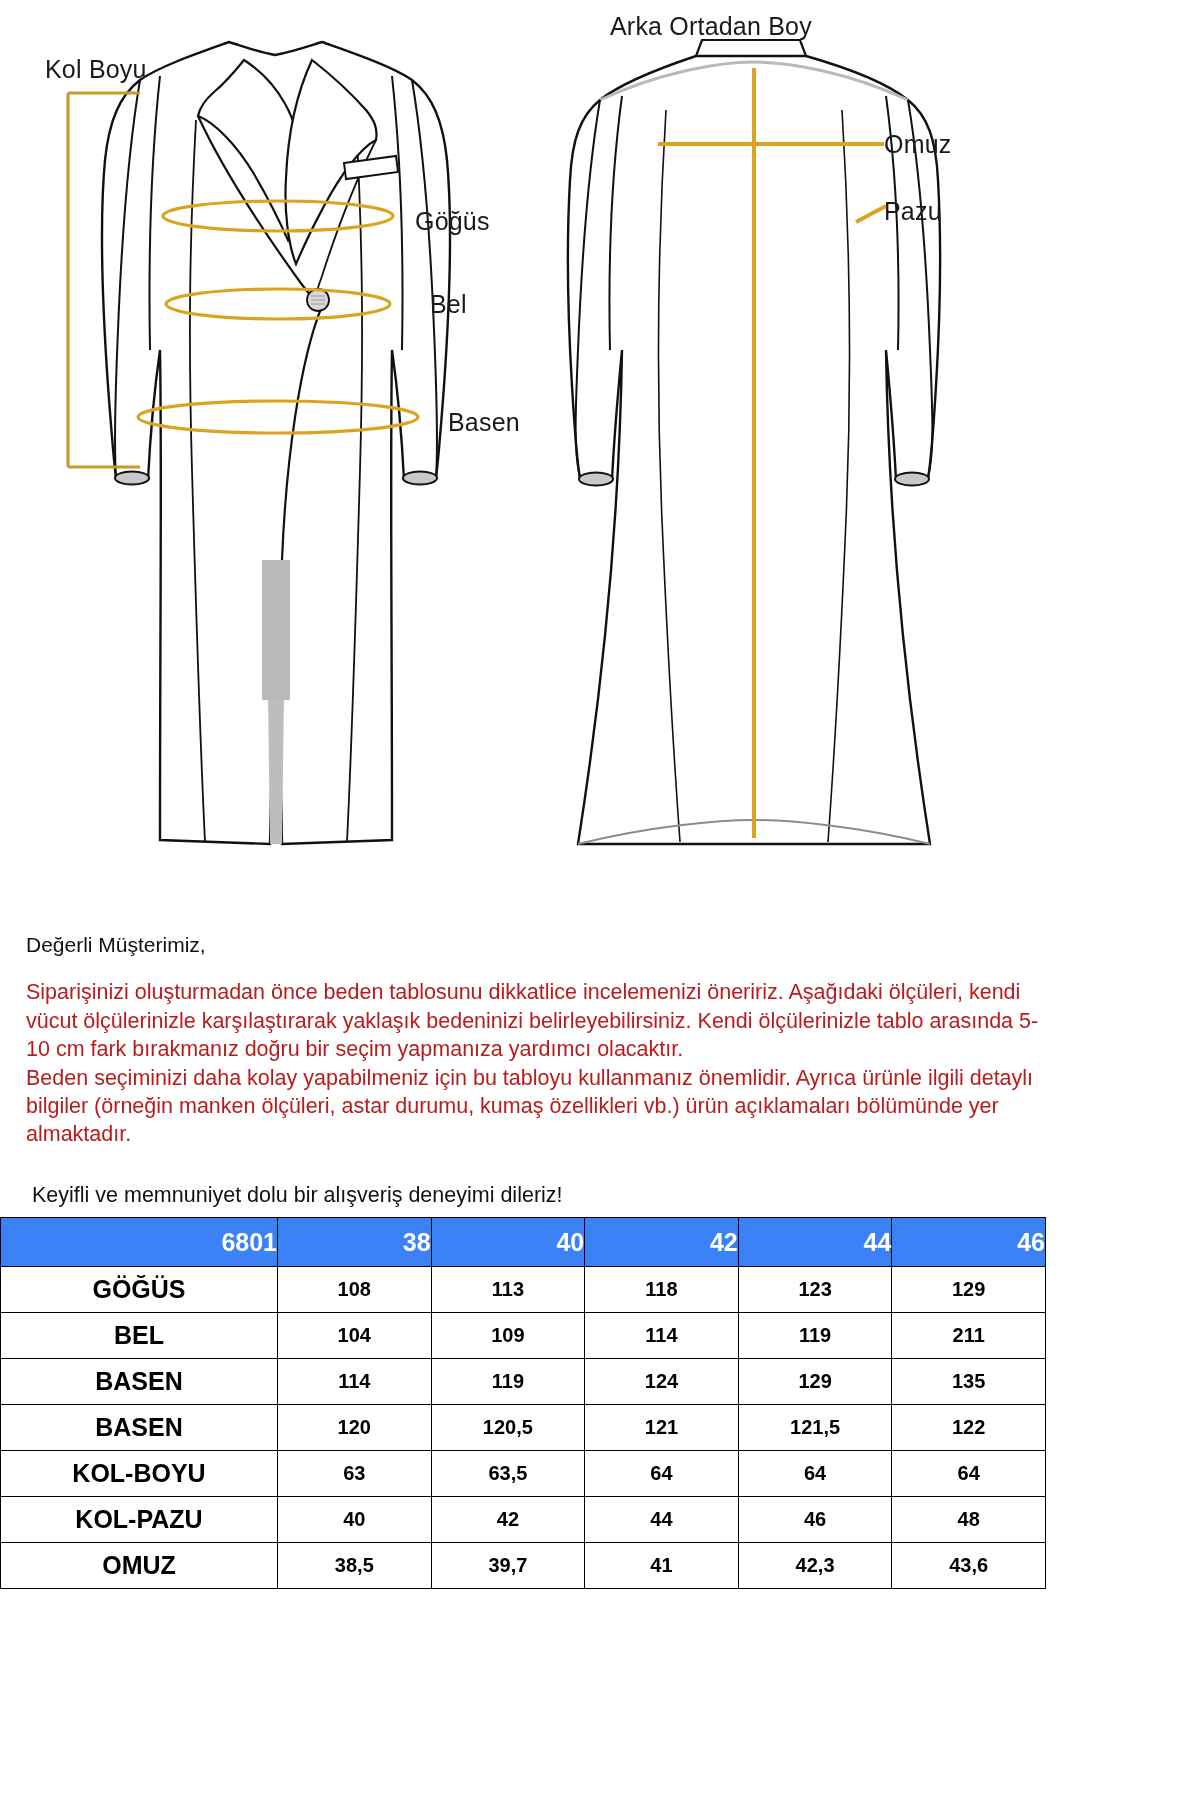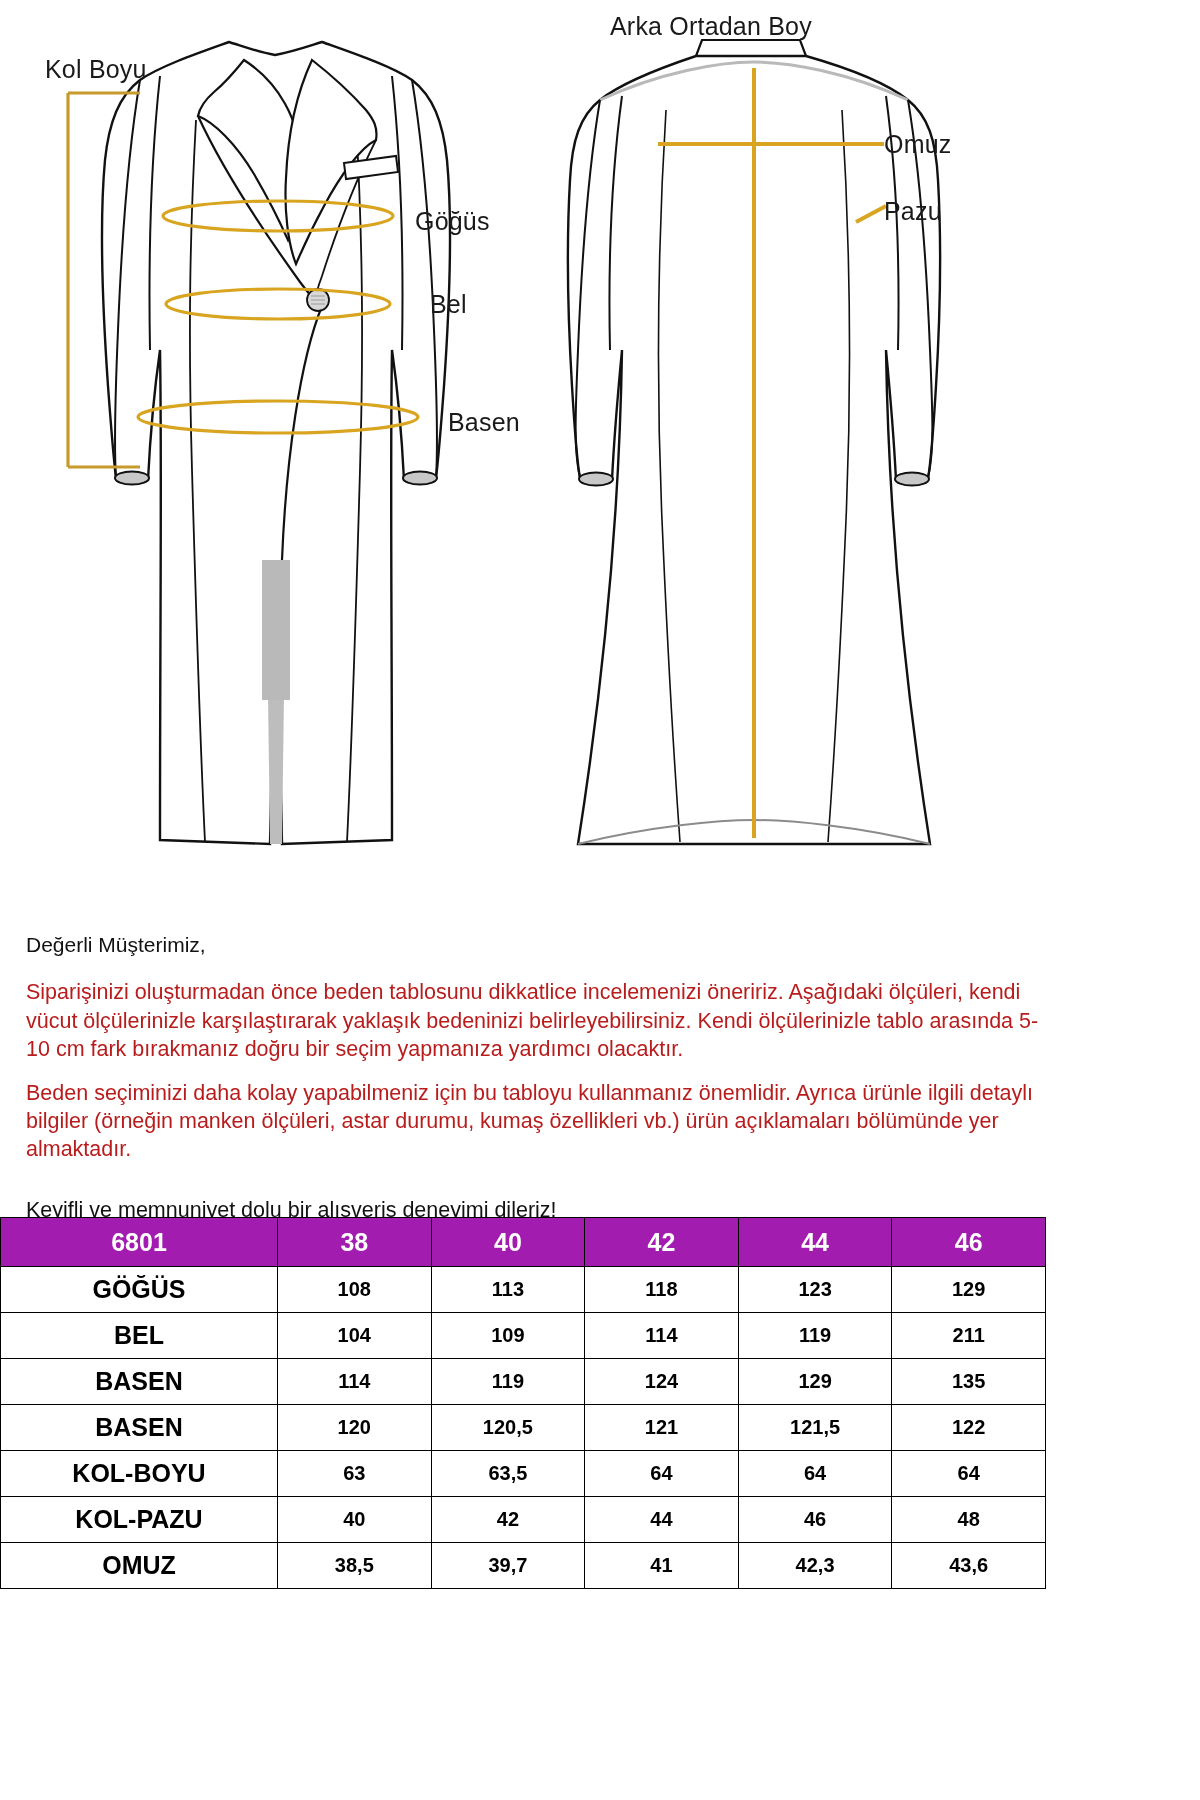--- a/index.html
+++ b/index.html
@@ -53,25 +53,25 @@
     line-height: 1.45;
     margin: 17px 0 18px 0;
     color: #121212;
   }
   .note-para {
     font-size: 21.5px;
     line-height: 1.32;
     margin: 0;
     color: #b91c1c;
   }
-  .note-para + .note-para { margin-top: 15px; }
+  .note-para + .note-para { margin-top: 0px; }
   .note-closing {
     font-size: 21.5px;
     line-height: 1.32;
-    margin: 32px 0 0 0;
+    margin: 32px 0 0 6px;
     color: #121212;
   }
 
   
   #size-table-wrap {
     position: absolute;
     left: 0;
     top: 1217px;
     width: 1045px;
   }
@@ -84,25 +84,26 @@
   table#size-table td {
     border: 1px solid #000000;
     text-align: center;
     font-weight: bold;
     font-size: 20px;
     height: 45px;
     padding: 0;
     color: #000000;
   }
   table#size-table thead th {
-    background: #a21caf;
+    background: #3b82f6;
     color: #ffffff;
     border: 1px solid #000000;
     height: 48px;
     font-size: 25px;
+    text-align: right;
   }
   table#size-table thead th.corner {
     
   }
   table#size-table tbody td.rowhead {
     font-size: 25px;
   }
   col.c-label { width: 277px; }
   col.c-size  { width: 153.6px; }
 </style>

